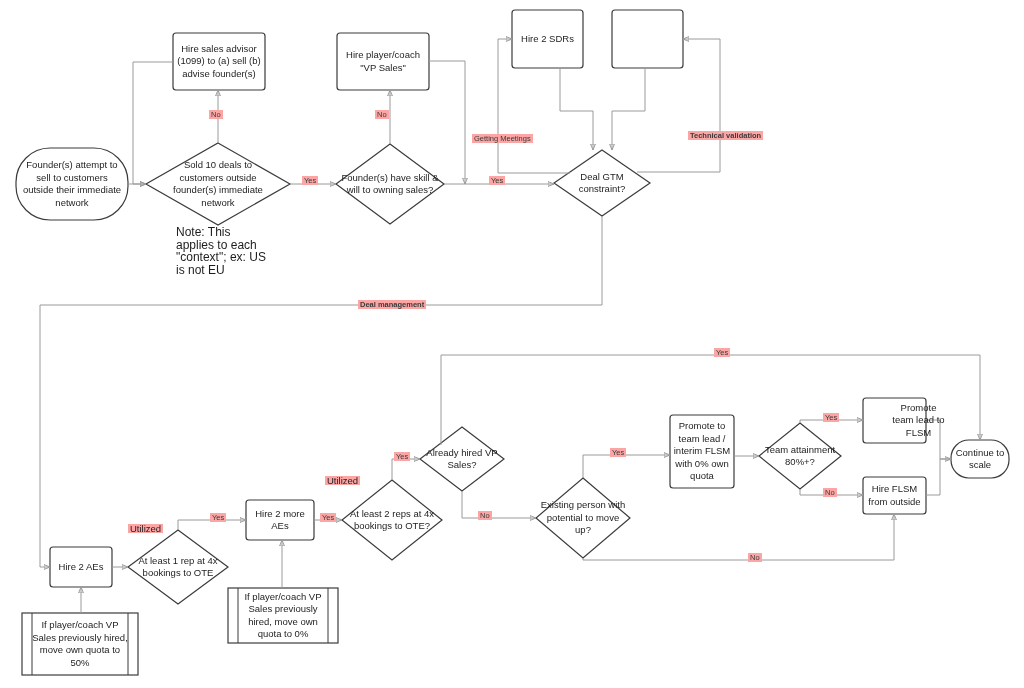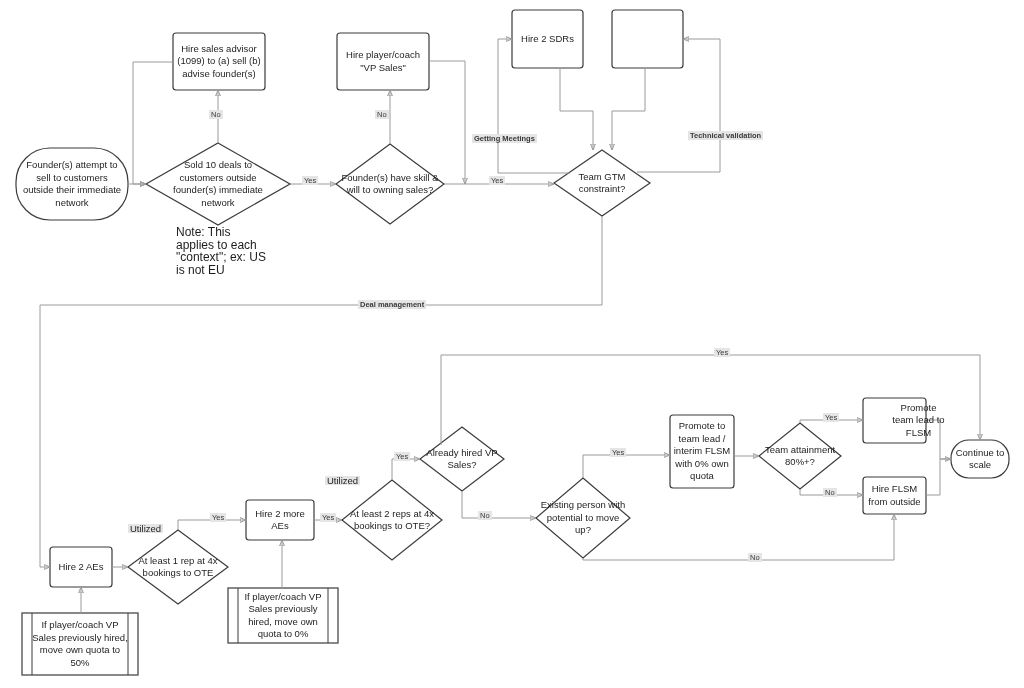--- a/index.html
+++ b/index.html
@@ -47,21 +47,21 @@
     line-height: 12.5px;
     white-space: pre-line;
     pointer-events: none;
   }
   .edge-label {
     position: absolute;
     color: #3a3a3a;
     font-size: 7.5px;
     line-height: 9px;
     white-space: nowrap;
-    background: #e5e5e5;
+    background: #fca5a5;
     padding: 0 2px;
   }
   .edge-label.big {
     font-size: 9.5px;
     color: #1d1d1d;
   }
   .note-text {
     position: absolute;
     color: #1d1d1d;
     font-size: 12px;
@@ -182,21 +182,21 @@
 
     <path d="M926,495 L940,495 L940,459 L951,459"></path>
   </svg>
 
   <div class="node-label" style="left:22px; top:152px; width:100px; height:64px;">Founder(s) attempt to sell to customers outside their immediate network</div>
   <div class="node-label" style="left:164px; top:152px; width:108px; height:64px;">Sold 10 deals to customers outside founder(s) immediate network</div>
   <div class="node-label" style="left:176px; top:35px; width:86px; height:53px;">Hire sales advisor (1099) to (a) sell (b) advise founder(s)</div>
   <div class="node-label" style="left:341px; top:158px; width:98px; height:52px;">Founder(s) have skill &amp; will to owning sales?</div>
   <div class="node-label" style="left:340px; top:35px; width:86px; height:53px;">Hire player/coach "VP Sales"</div>
   <div class="node-label" style="left:514px; top:12px; width:67px; height:54px;">Hire 2 SDRs</div>
-  <div class="node-label" style="left:562px; top:163px; width:80px; height:40px;">Team GTM constraint?</div>
+  <div class="node-label" style="left:562px; top:163px; width:80px; height:40px;">Deal GTM constraint?</div>
 
   <div class="node-label" style="left:52px; top:549px; width:58px; height:36px;">Hire 2 AEs</div>
   <div class="node-label" style="left:136px; top:539px; width:84px; height:56px;">At least 1 rep  at 4x bookings to OTE</div>
   <div class="node-label" style="left:248px; top:502px; width:64px; height:36px;border-radius:9px;">Hire 2 more AEs</div>
   <div class="node-label" style="left:350px; top:492px; width:84px; height:56px;">At least 2 reps at 4x bookings to OTE?</div>
   <div class="node-label" style="left:424px; top:440px; width:76px; height:38px;">Already hired VP Sales?</div>
   <div class="node-label" style="left:538px; top:490px; width:90px; height:56px;">Existing person with potential to move up?</div>
   <div class="node-label" style="left:672px; top:417px; width:60px; height:69px;">Promote to team lead / interim FLSM with 0% own quota</div>
   <div class="node-label" style="left:764px; top:436px; width:72px; height:40px;">Team attainment 80%+?</div>
   <div class="node-label" style="left:865px; top:400px; width:59px; height:41px;padding-left:24px;">Promote team lead to FLSM</div>
@@ -207,21 +207,21 @@
 applies to each
 "context"; ex: US
 is not EU</div>
   <div class="node-label" style="left:32px; top:615px; width:96px; height:58px;">If player/coach VP Sales previously hired, move own quota to 50%</div>
   <div class="node-label" style="left:238px; top:590px; width:90px; height:51px;">If player/coach VP Sales previously hired, move own quota to 0%</div>
 
   <div class="edge-label" style="left:209px; top:110px;">No</div>
   <div class="edge-label" style="left:375px; top:110px;">No</div>
   <div class="edge-label" style="left:302px; top:176px;">Yes</div>
   <div class="edge-label" style="left:489px; top:176px;">Yes</div>
-  <div class="edge-label" style="left:472px; top:134px; font-weight:700;">Getting Meetings</div>
+  <div class="edge-label" style="left:472px; top:134px; font-weight:400;">Getting Meetings</div>
   <div class="edge-label" style="left:688px; top:131px; font-weight:600;">Technical validation</div>
   <div class="edge-label" style="left:358px; top:300px; font-weight:600;">Deal management</div>
 
   <div class="edge-label big" style="left:128px; top:524px;">Utilized</div>
   <div class="edge-label big" style="left:325px; top:476px;">Utilized</div>
   <div class="edge-label" style="left:210px; top:513px;">Yes</div>
   <div class="edge-label" style="left:320px; top:513px;">Yes</div>
   <div class="edge-label" style="left:394px; top:452px;">Yes</div>
   <div class="edge-label" style="left:478px; top:511px;">No</div>
   <div class="edge-label" style="left:714px; top:348px;">Yes</div>

